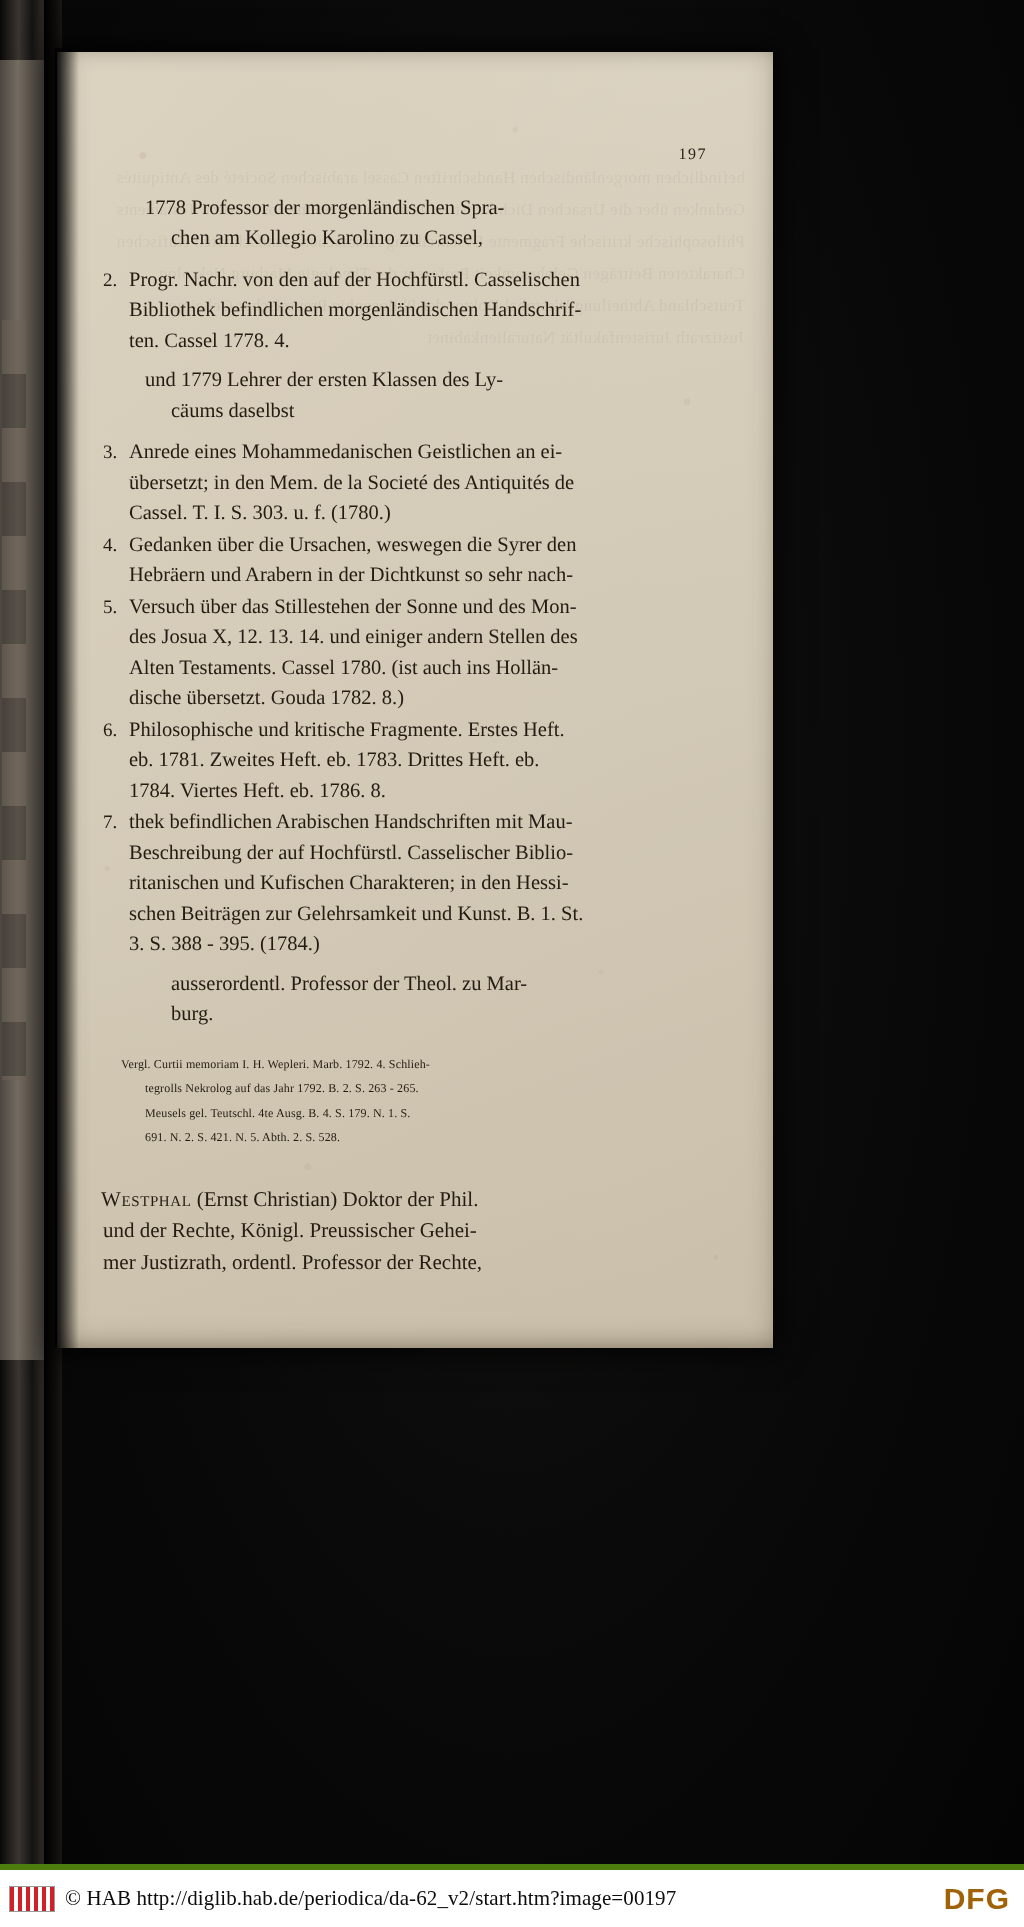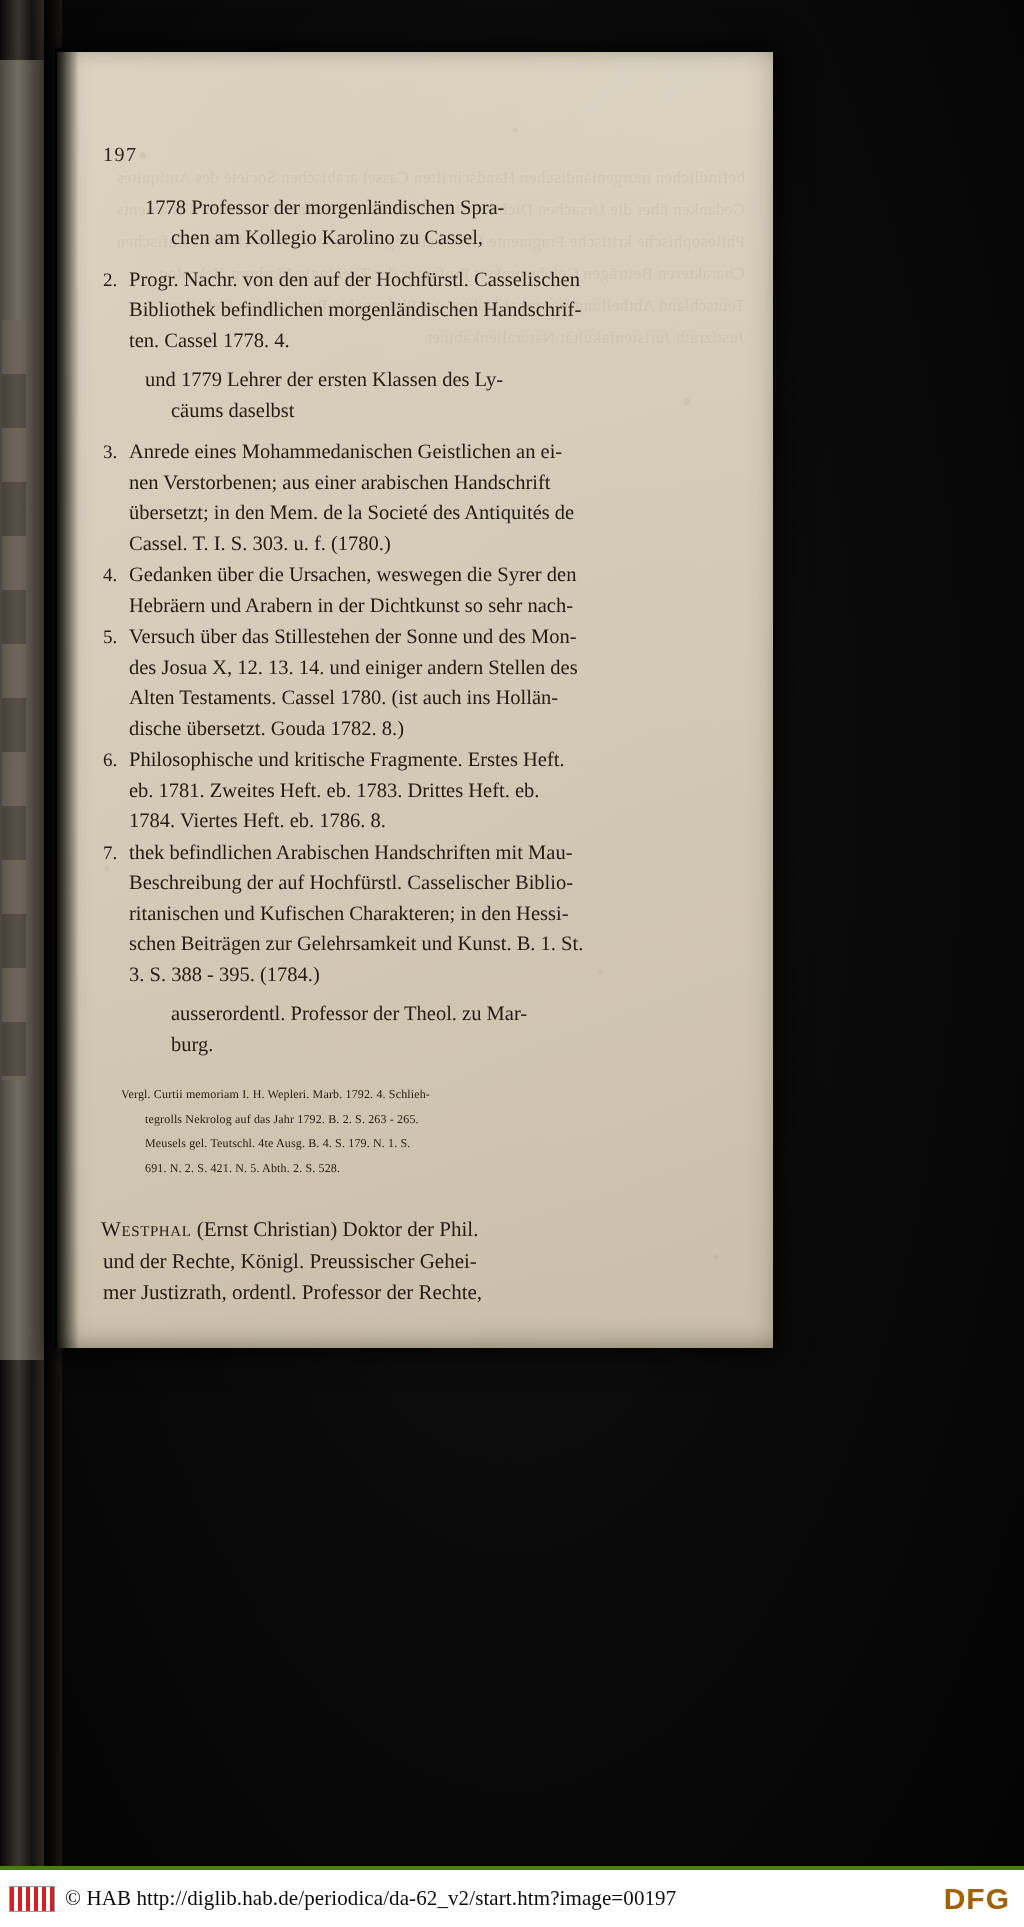--- a/index.html
+++ b/index.html
@@ -133,22 +133,22 @@
     position: absolute;
     left: 46px;
     top: 88px;
     width: 604px;
     color: #241c12;
     font-size: 20.5px;
     line-height: 30.5px;
     text-rendering: geometricPrecision;
   }
   .folio {
-    text-align: left;
-    font-size: 20px;
+    text-align: right;
+    font-size: 16px;
     letter-spacing: 1.5px;
     margin: 0 0 22px 0;
     color: #2a2117;
   }
 
   
   .entry {
     display: flex;
     margin: 0 0 1px 0;
   }
@@ -203,21 +203,21 @@
   }
 
   
   .footer-bar {
     position: absolute;
     left: 0;
     bottom: 0;
     width: 1024px;
     height: 57px;
     background: #ffffff;
-    border-top: 4px solid #4d7c0f;
+    border-top: 6px solid #4d7c0f;
     display: flex;
     align-items: center;
     z-index: 20;
   }
   .footer-flag {
     width: 46px;
     height: 26px;
     margin-left: 9px;
     margin-right: 10px;
     flex: 0 0 auto;
@@ -279,21 +279,20 @@
 
     <div class="office">
       <span>und 1779 Lehrer der ersten Klassen des Ly-</span>
       <span class="cont">cäums daselbst</span>
     </div>
 
     <div class="entry">
       <div class="entry-num">3.</div>
       <div class="entry-text">
         <span>Anrede eines Mohammedanischen Geistlichen an ei-</span>
-        <span>nen Verstorbenen; aus einer arabischen Handschrift</span>
         <span>übersetzt; in den Mem. de la Societé des Antiquités de</span>
         <span>Cassel. T. I. S. 303. u. f. (1780.)</span>
       </div>
     </div>
 
     <div class="entry">
       <div class="entry-num">4.</div>
       <div class="entry-text">
         <span>Gedanken über die Ursachen, weswegen die Syrer den</span>
         <span>Hebräern und Arabern in der Dichtkunst so sehr nach-</span>

